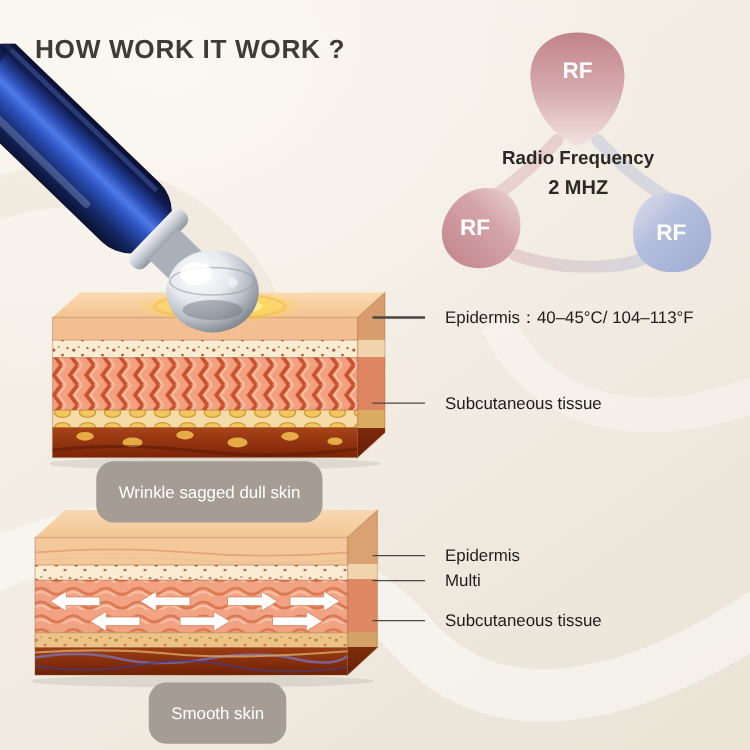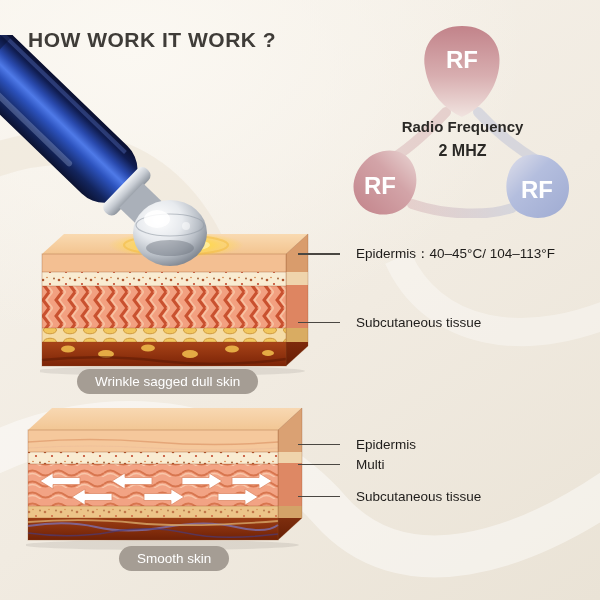--- a/index.html
+++ b/index.html
@@ -11,42 +11,42 @@
       linear-gradient(145deg,#f7f3ec 0%, #f1ebe1 55%, #eae3d6 100%);
   }
   .bg-swirls{position:absolute;left:0;top:0;z-index:0;}
   .title{
     position:absolute;left:28px;top:28px;z-index:3;
     font-size:21px;font-weight:700;letter-spacing:.5px;color:#3f3c38;white-space:nowrap;
   }
   
   .rf-diagram{position:absolute;left:350px;top:20px;width:225px;height:198px;z-index:2;}
   .rf-diagram svg{position:absolute;left:0;top:0;}
-  .rf-label{position:absolute;width:60px;text-align:center;font-weight:700;font-size:24px;color:#ffffff;}
+  .rf-label{position:absolute;width:60px;text-align:center;font-weight:700;font-size:18px;color:#ffffff;}
   .rf-top{left:82px;top:26px;}
   .rf-left{left:0px;top:152px;}
   .rf-right{left:157px;top:156px;}
   .rf-center{position:absolute;left:0;width:225px;text-align:center;color:#2b2926;font-weight:700;}
   .rf-c1{top:76px;font-size:17px;}
   .rf-c2{top:98px;font-size:15px;}
   .rf-c3{top:122px;font-size:16px;}
   
   .skin1{position:absolute;left:40px;top:228px;z-index:1;}
   .skin2{position:absolute;left:26px;top:400px;z-index:1;}
   .device{position:absolute;left:0px;top:35px;z-index:2;}
   
   .callout{position:absolute;left:298px;display:flex;align-items:center;gap:16px;z-index:3;}
   .callout .lead{width:42px;height:1.5px;background:#4a4742;flex:0 0 auto;}
   .callout .txt{font-size:13.5px;color:#1e1c1a;white-space:nowrap;}
   .co-1{top:245px;} .co-2{top:283px;} .co-3{top:315px;}
   .co-4{top:425px;margin-top:12px;} .co-5{top:457px;} .co-6{top:489px;}
   
   .badge{
     position:absolute;z-index:3;background:#a59d94;color:#ffffff;
-    font-size:13.5px;padding:5px 18px;border-radius:14px;white-space:nowrap;
+    font-size:13.5px;padding:17px 18px;border-radius:14px;white-space:nowrap;
   }
   .badge-1{left:77px;top:369px;}
   .badge-2{left:119px;top:546px;}
 </style>
 </head>
 <body>
 
 <div class="stage">
 
   <svg class="bg-swirls" width="600" height="600" viewBox="0 0 600 600">

